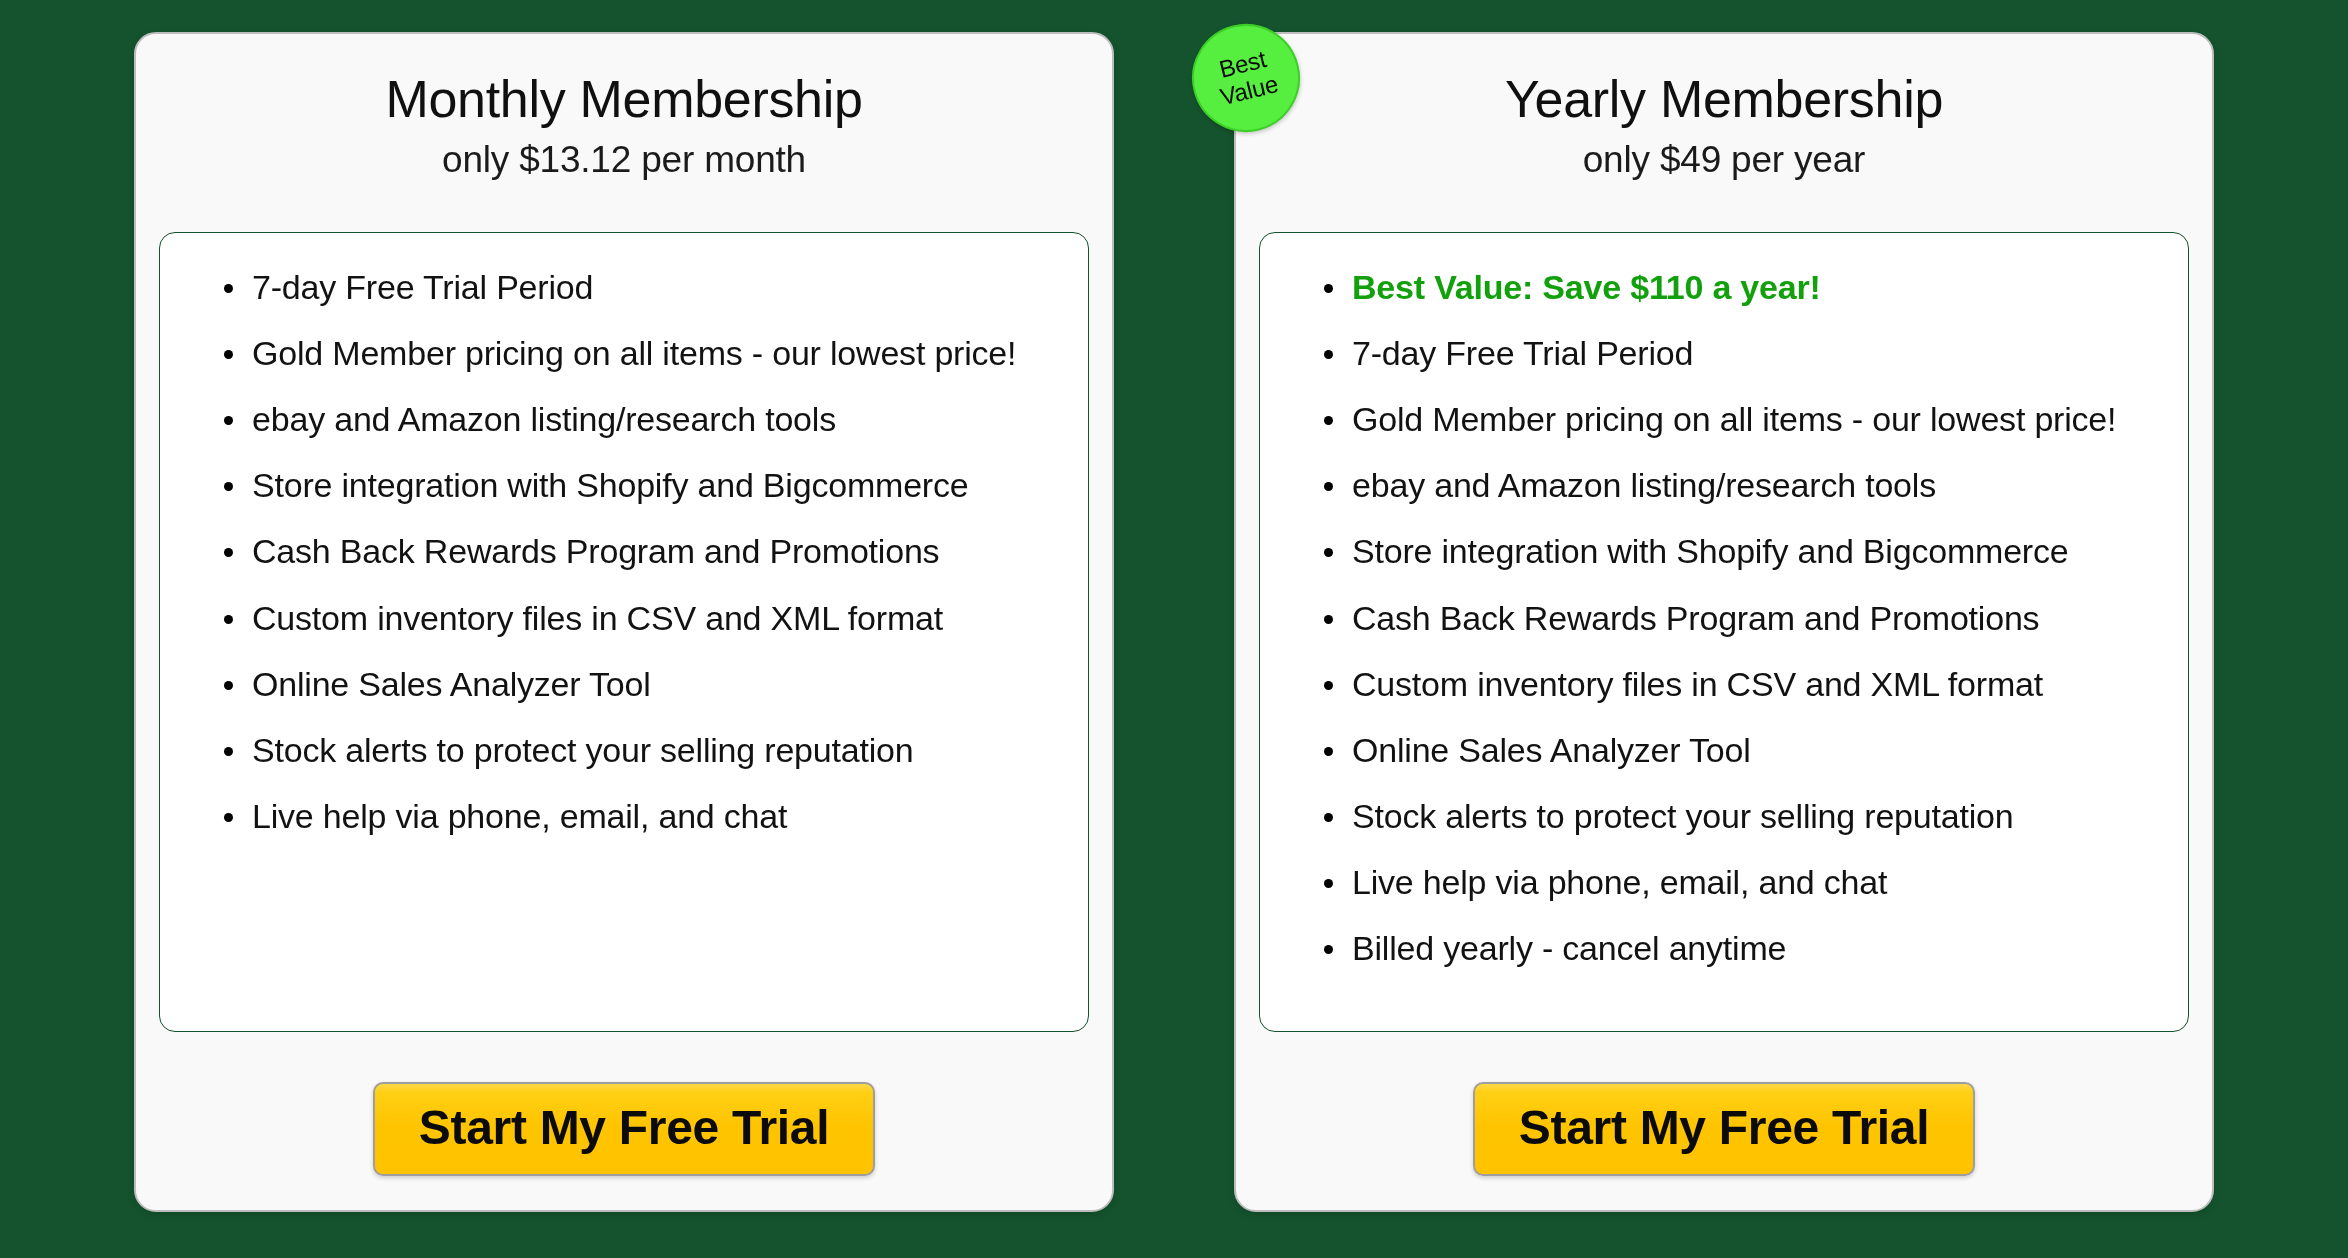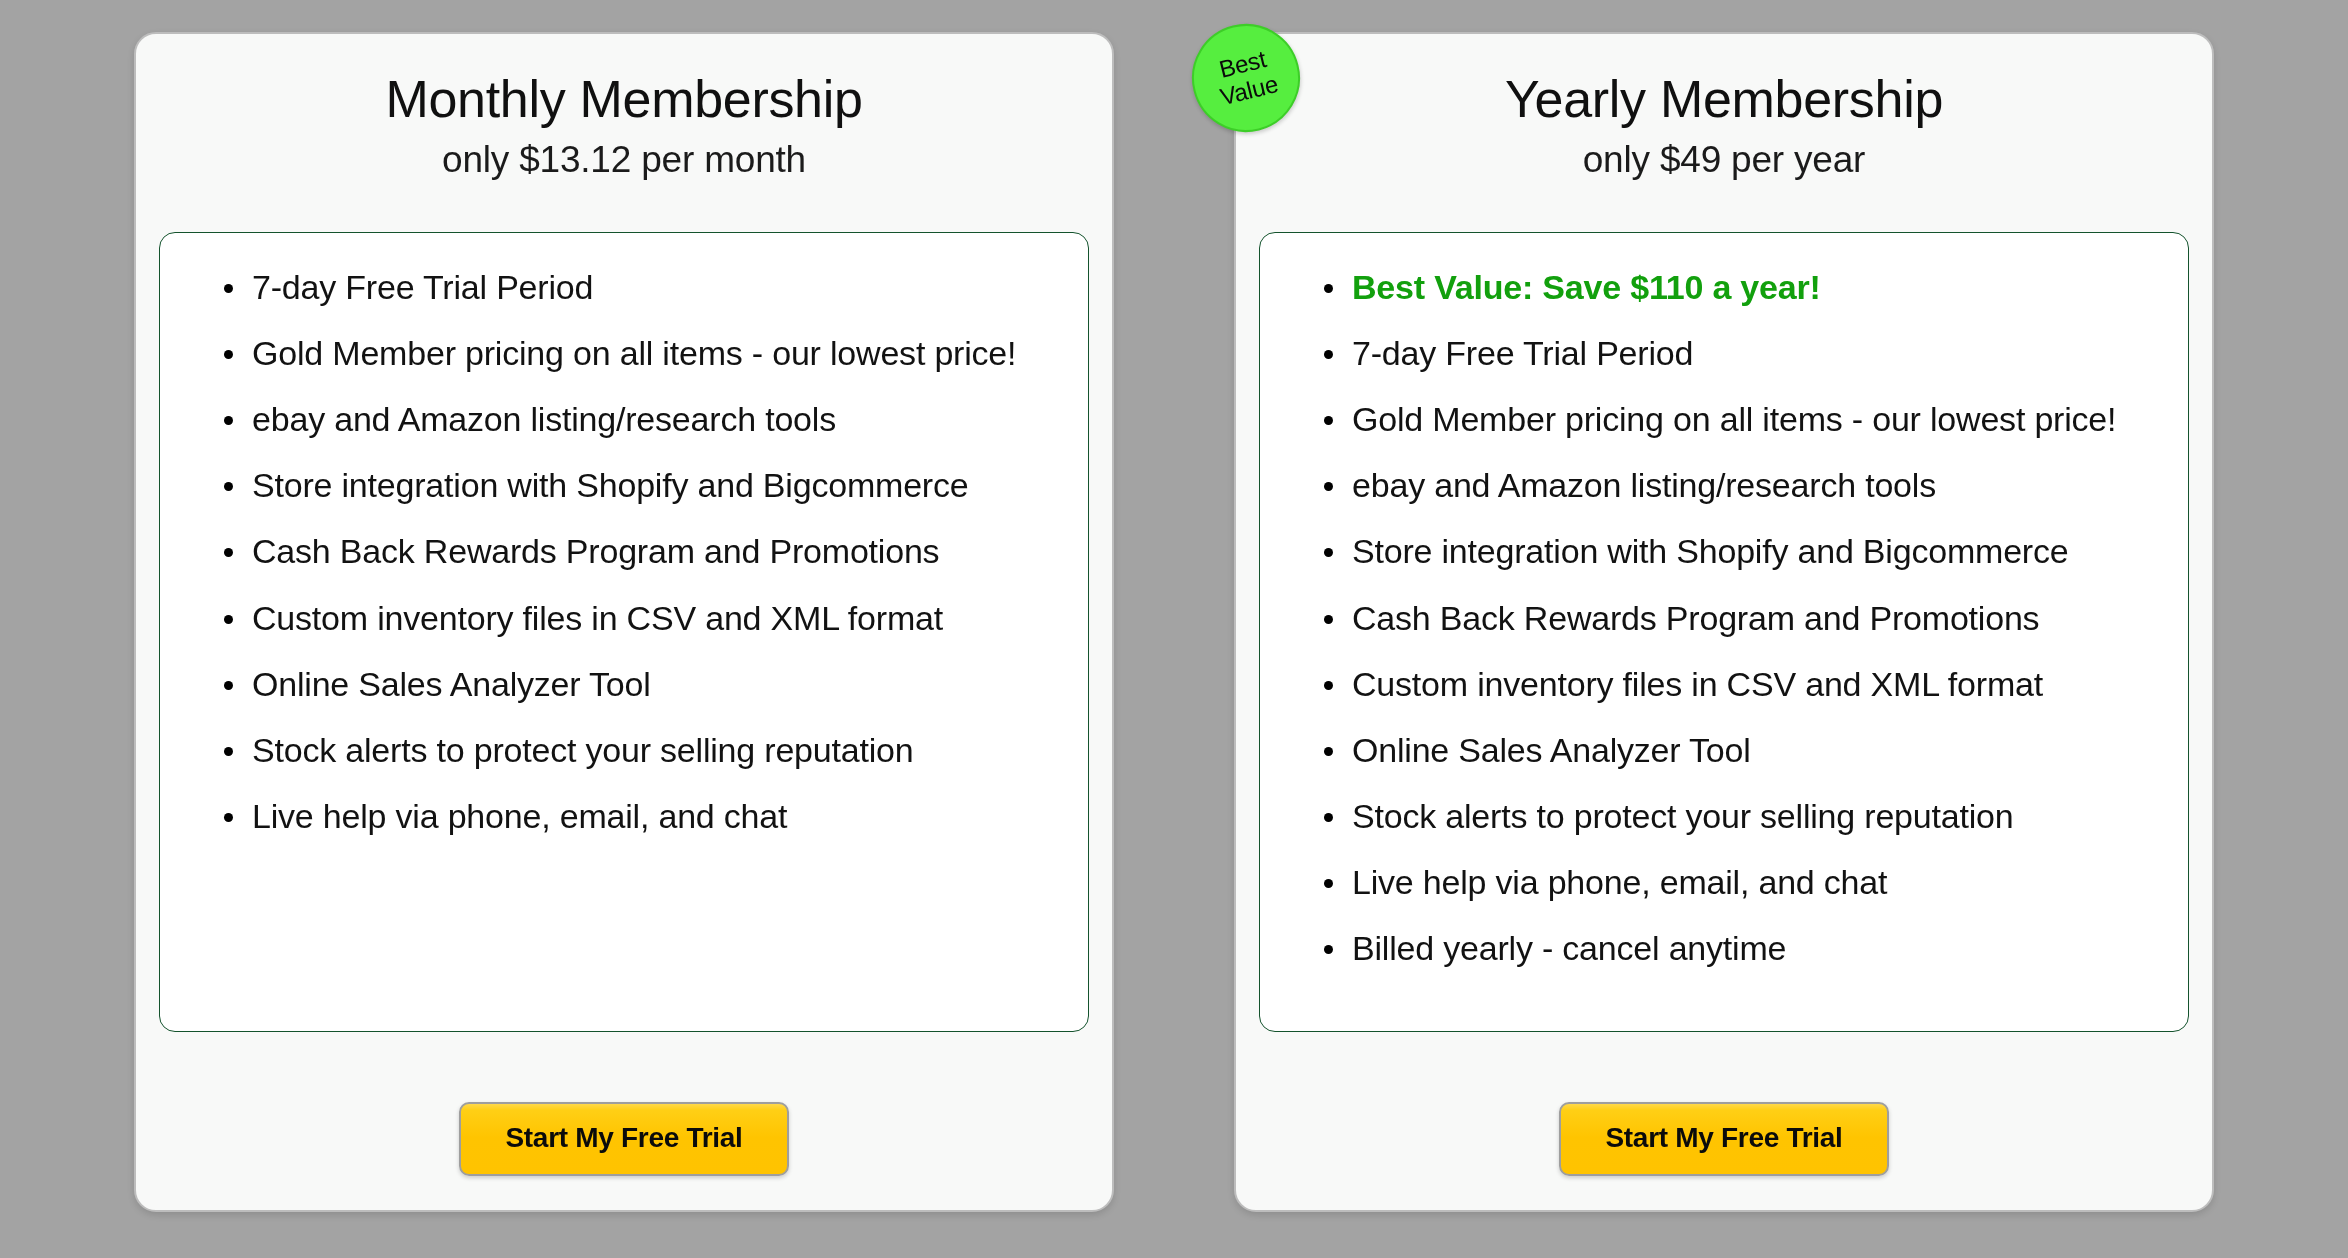--- a/index.html
+++ b/index.html
@@ -12,21 +12,21 @@
     height: 1258px;
     font-family: "Liberation Sans", sans-serif;
     -webkit-font-smoothing: antialiased;
     overflow: hidden;
   }
 
   .page {
     position: relative;
     width: 2348px;
     height: 1258px;
-    background: #a3a3a3;
+    background: #14532d;
     box-sizing: border-box;
   }
 
   .plans {
     position: absolute;
     left: 0;
     top: 0;
     width: 2348px;
     height: 1258px;
     display: flex;
@@ -125,21 +125,21 @@
     left: 0;
     right: 0;
     bottom: 34px;
     display: flex;
     justify-content: center;
   }
 
   .cta-button {
     display: inline-block;
     font-family: "Liberation Sans", sans-serif;
-    font-size: 28px;
+    font-size: 48px;
     font-weight: 700;
     color: #0b0b0b;
     letter-spacing: -0.3px;
     padding: 20px 44px 22px 44px;
     background: linear-gradient(180deg, #ffd84a 0%, #ffcf15 9%, #ffc400 48%, #ffc300 100%);
     border: 2px solid #9e9e9e;
     border-radius: 10px;
     box-shadow: 0 2px 4px rgba(0,0,0,0.18);
     cursor: pointer;
     line-height: 1;

